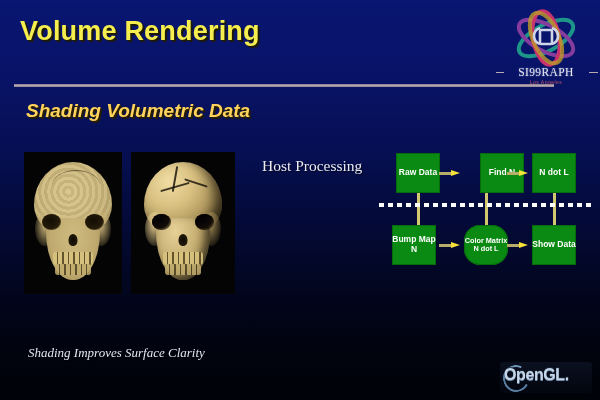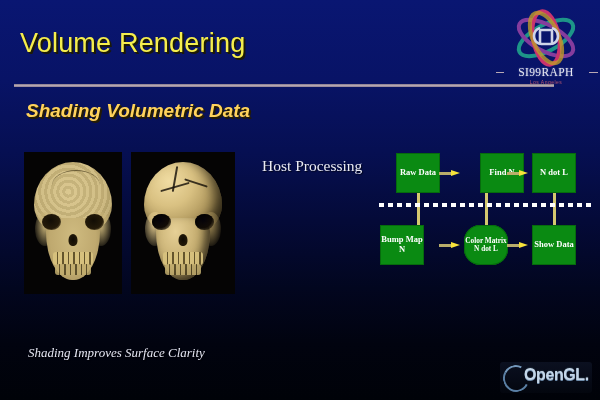--- a/index.html
+++ b/index.html
@@ -16,22 +16,22 @@
         #081366 20%,
         #060f52 38%,
         #040a38 55%,
         #02061f 72%,
         #01030f 86%,
         #000208 100%);
     overflow:hidden;
   }
   
   #main-title{
-    position:absolute;left:20px;top:28px;
-    font-size:27px;font-weight:normal;color:#f5ee4e;
+    position:absolute;left:20px;top:16px;
+    font-size:27px;font-weight:bold;color:#f5ee4e;
     letter-spacing:.2px;
     text-shadow:2px 2px 0 #1c1a06, 1px 1px 0 #2a2608;
     white-space:nowrap;
   }
   #title-rule{
     position:absolute;left:14px;top:84px;width:540px;height:3px;
     background:linear-gradient(180deg,#7d7486 0%,#b9a9b4 45%,#8e8292 100%);
   }
   #subtitle{
     position:absolute;left:26px;top:100px;
@@ -135,30 +135,30 @@
     text-shadow:1px 1px 1px rgba(0,0,0,.65);
     text-align:center;
   }
   #label-host{left:262px;top:157px;}
   #label-opengl{left:302px;top:229px;}
   
   .flow-box{
     position:absolute;background:#0a8a12;
     display:flex;align-items:center;justify-content:center;
     text-align:center;color:#ffffff;font-weight:bold;
-    font-family:Liberation Serif, serif;
+    font-family:Liberation Sans, sans-serif;
     line-height:1.12;
     box-shadow:0 0 0 1px #066b0d inset;
   }
   .fb-top{width:44px;height:40px;top:153px;font-size:8.5px;}
   #box-raw-data{left:396px;}
   #box-find-n{left:464px;margin-left:16px;}
   #box-n-dot-l{left:532px;}
   .fb-bot{width:44px;height:40px;top:225px;font-size:8.5px;}
-  #box-bump-map{left:380px;}
+  #box-bump-map{left:392px;}
   #box-color-matrix{left:464px;font-size:7.3px;border-radius:16px;}
   #box-show-data{left:532px;}
   
   .h-arrow{position:absolute;height:7px;}
   .h-arrow .shaft{
     position:absolute;left:0;top:2px;width:13px;height:3px;
     background:#b9ad6a;
   }
   .h-arrow .head{
     position:absolute;left:12px;top:0;width:0;height:0;
@@ -212,25 +212,24 @@
   #sg-rule-left{left:-4px;width:8px;}
   #sg-rule-right{right:-6px;width:9px;}
   
   #opengl-logo{
     position:absolute;left:500px;top:362px;width:92px;height:31px;
     border-radius:3px;
     background:linear-gradient(180deg,#0b1020 0%,#060a16 60%,#03060e 100%);
     overflow:hidden;
   }
   #opengl-text{
-    position:absolute;left:10px;top:4px;
+    position:absolute;left:4px;top:4px;
     font-size:16px;font-weight:bold;letter-spacing:-.4px;
     color:#c4d6e8;
     text-shadow:0 1px 0 #6d8aa8, 0 -1px 1px #1a2533;
-    padding-left:14px;
   }
   #opengl-swoosh{
     position:absolute;left:3px;top:3px;width:22px;height:23px;
     border:2.2px solid #5f86ad;border-radius:50%;
     border-right-color:transparent;border-top-color:#7aa0c4;
     transform:rotate(-18deg);opacity:.95;
   }
 </style>
 </head>
 <body>

